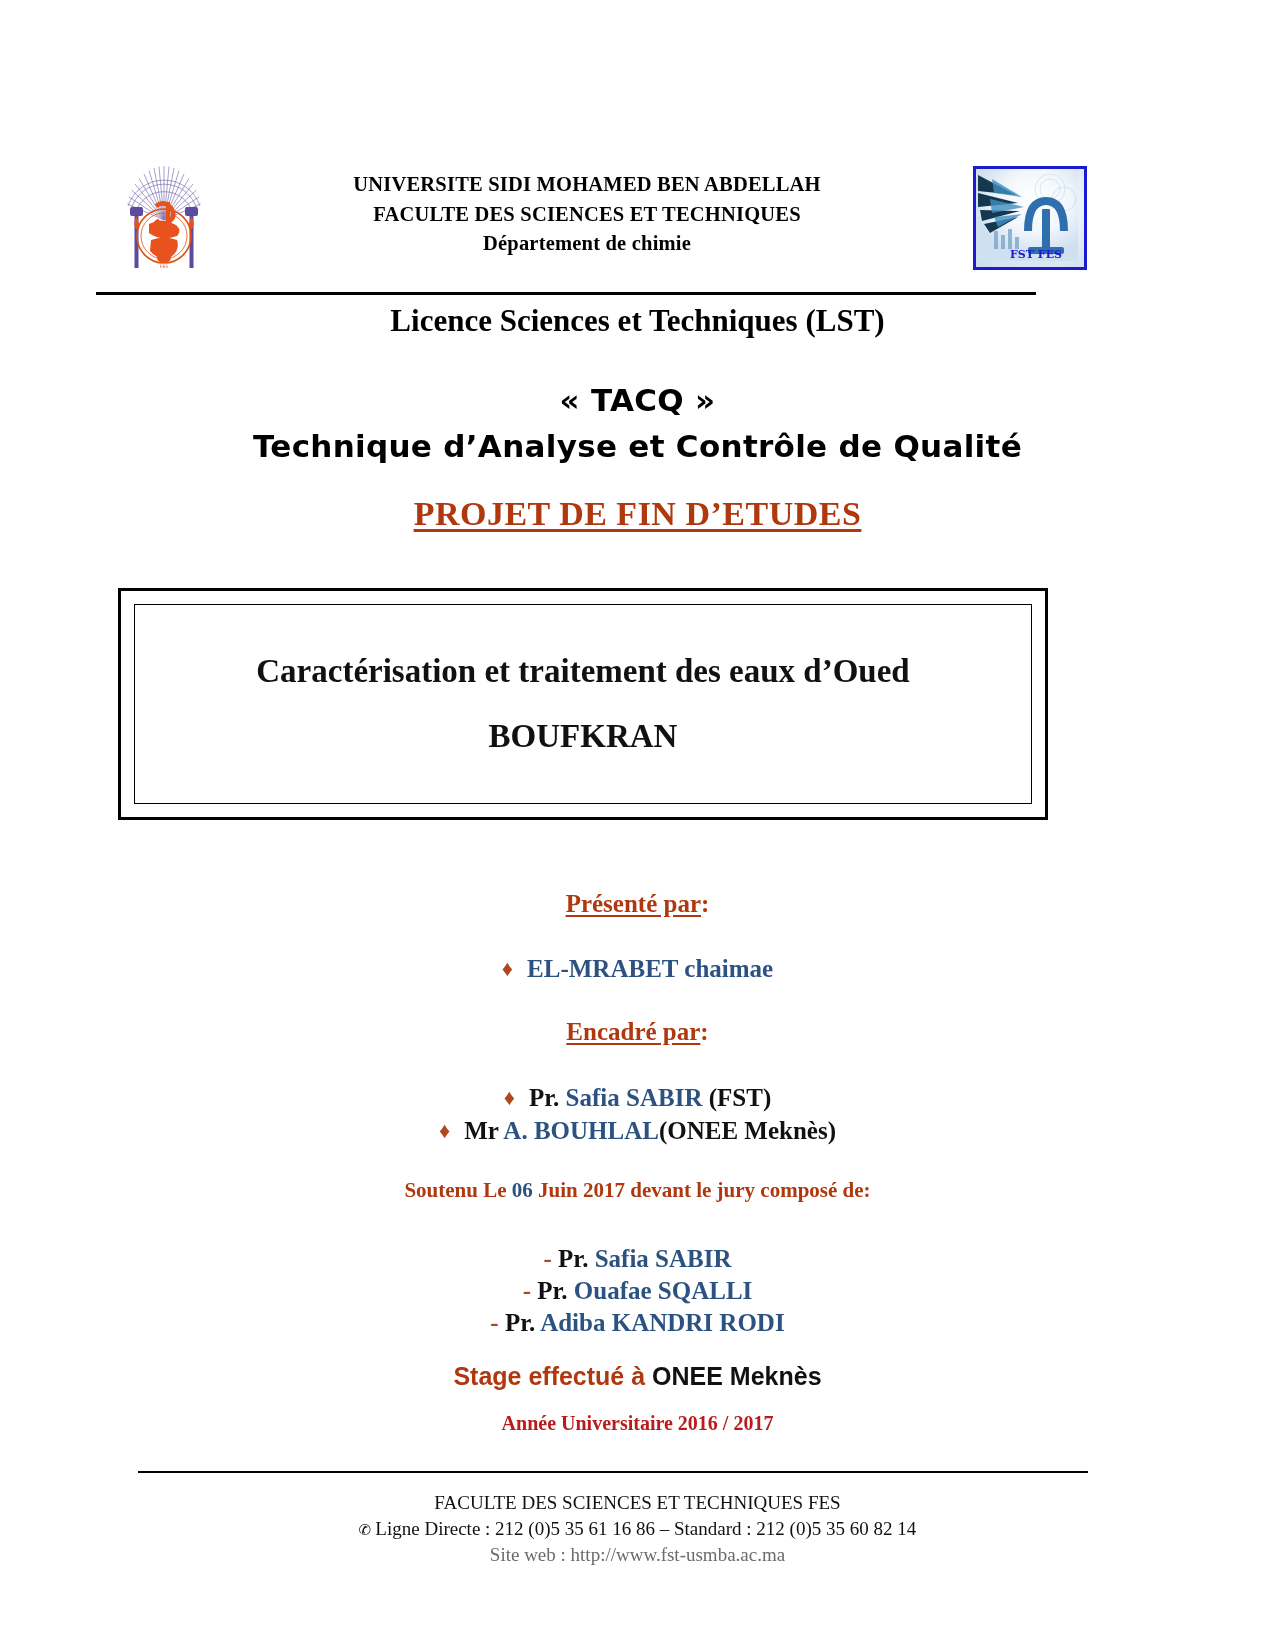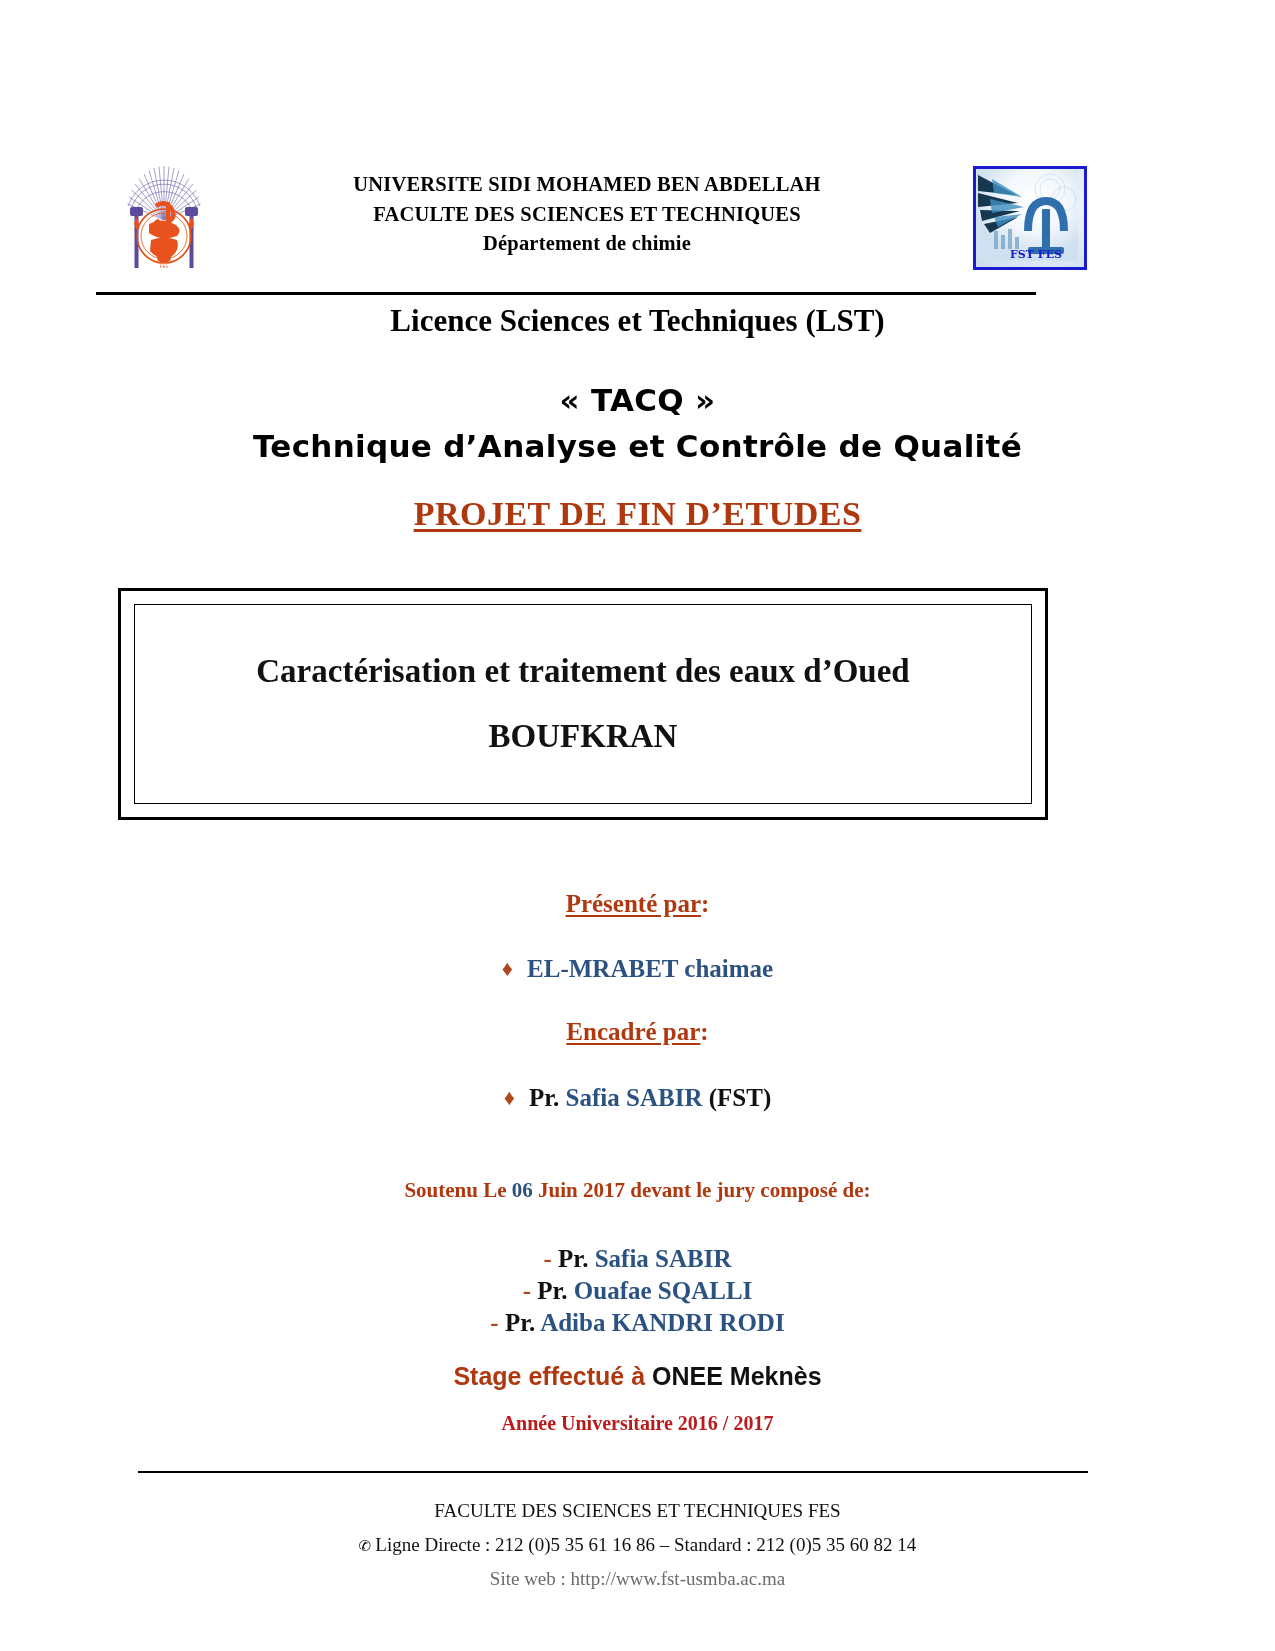--- a/index.html
+++ b/index.html
@@ -232,21 +232,21 @@
     position: absolute;
     left: 0;
     top: 1490px;
     width: 1275px;
     text-align: center;
     font-family: "Liberation Serif", serif;
     font-size: 19px;
     line-height: 1.38;
     color: #111;
   }
-  .footer .fline { white-space: nowrap; margin-top: 8px; }
+  .footer .fline { white-space: nowrap; }
   .footer .glyph { font-family: "DejaVu Sans", sans-serif; font-size: 15px; margin-right: 4px; }
   .footer .cut { color: #6b6b6b; }
 </style>
 </head>
 <body>
 
 <div class="page">
 
   <div class="header">
 
@@ -379,20 +379,23 @@
   </div>
 
   <div class="sec-heading encadre-par">
     <u>Encadré par</u><span class="colon-black">:</span>
   </div>
 
   <div class="bullet-row row-sabir">
     <span class="diamond">♦</span><span class="black">Pr. </span><span class="blue">Safia SABIR</span><span class="black"> (FST)</span>
   </div>
 
+  <div class="bullet-row row-bouhlal">
+    <span class="diamond">♦</span><span class="black">Mr </span><span class="blue">A. BOUHLAL</span><span class="black">(ONEE Meknès)</span>
+  </div>
 
   <div class="soutenu">
     <span>Soutenu Le </span><span class="blue">06</span><span> Juin 2017 </span><span> devant le jury composé de:</span>
   </div>
 
   <div class="jury-list">
     <div class="jrow">
       <span class="dash">- </span><span class="black">Pr. </span><span class="blue">Safia SABIR</span>
     </div>
     <div class="jrow">

